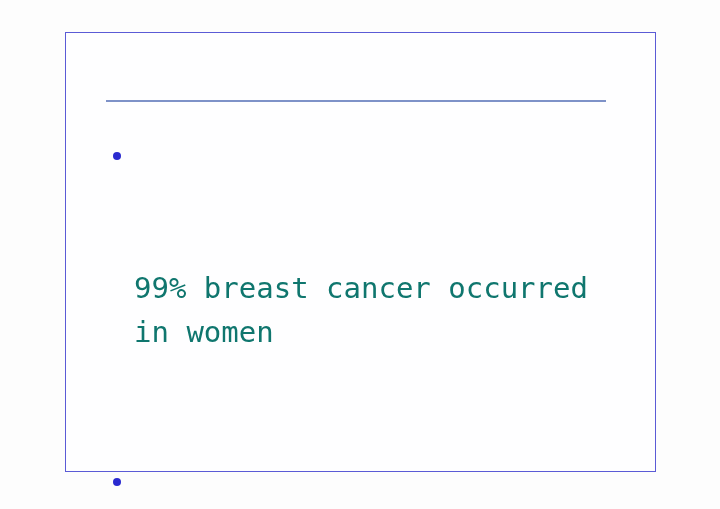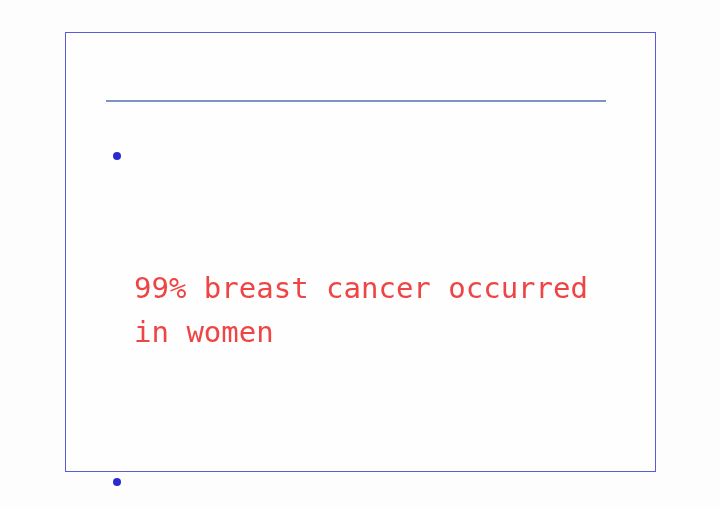--- a/index.html
+++ b/index.html
@@ -70,21 +70,21 @@
     width: 530px;
     margin: 0;
     padding: 0;
     list-style: none;
   }
 
   .bullet-item {
     position: relative;
     margin: 0 0 18px 0;
     padding: 0 0 0 28px;
-    color: #ef4444;
+    color: #0f766e;
     font-size: 29px;
     line-height: 44px;
     letter-spacing: 0px;
     white-space: pre-wrap;
     word-break: normal;
   }
 
   .bullet-item:last-child {
     margin-bottom: 0;
   }

